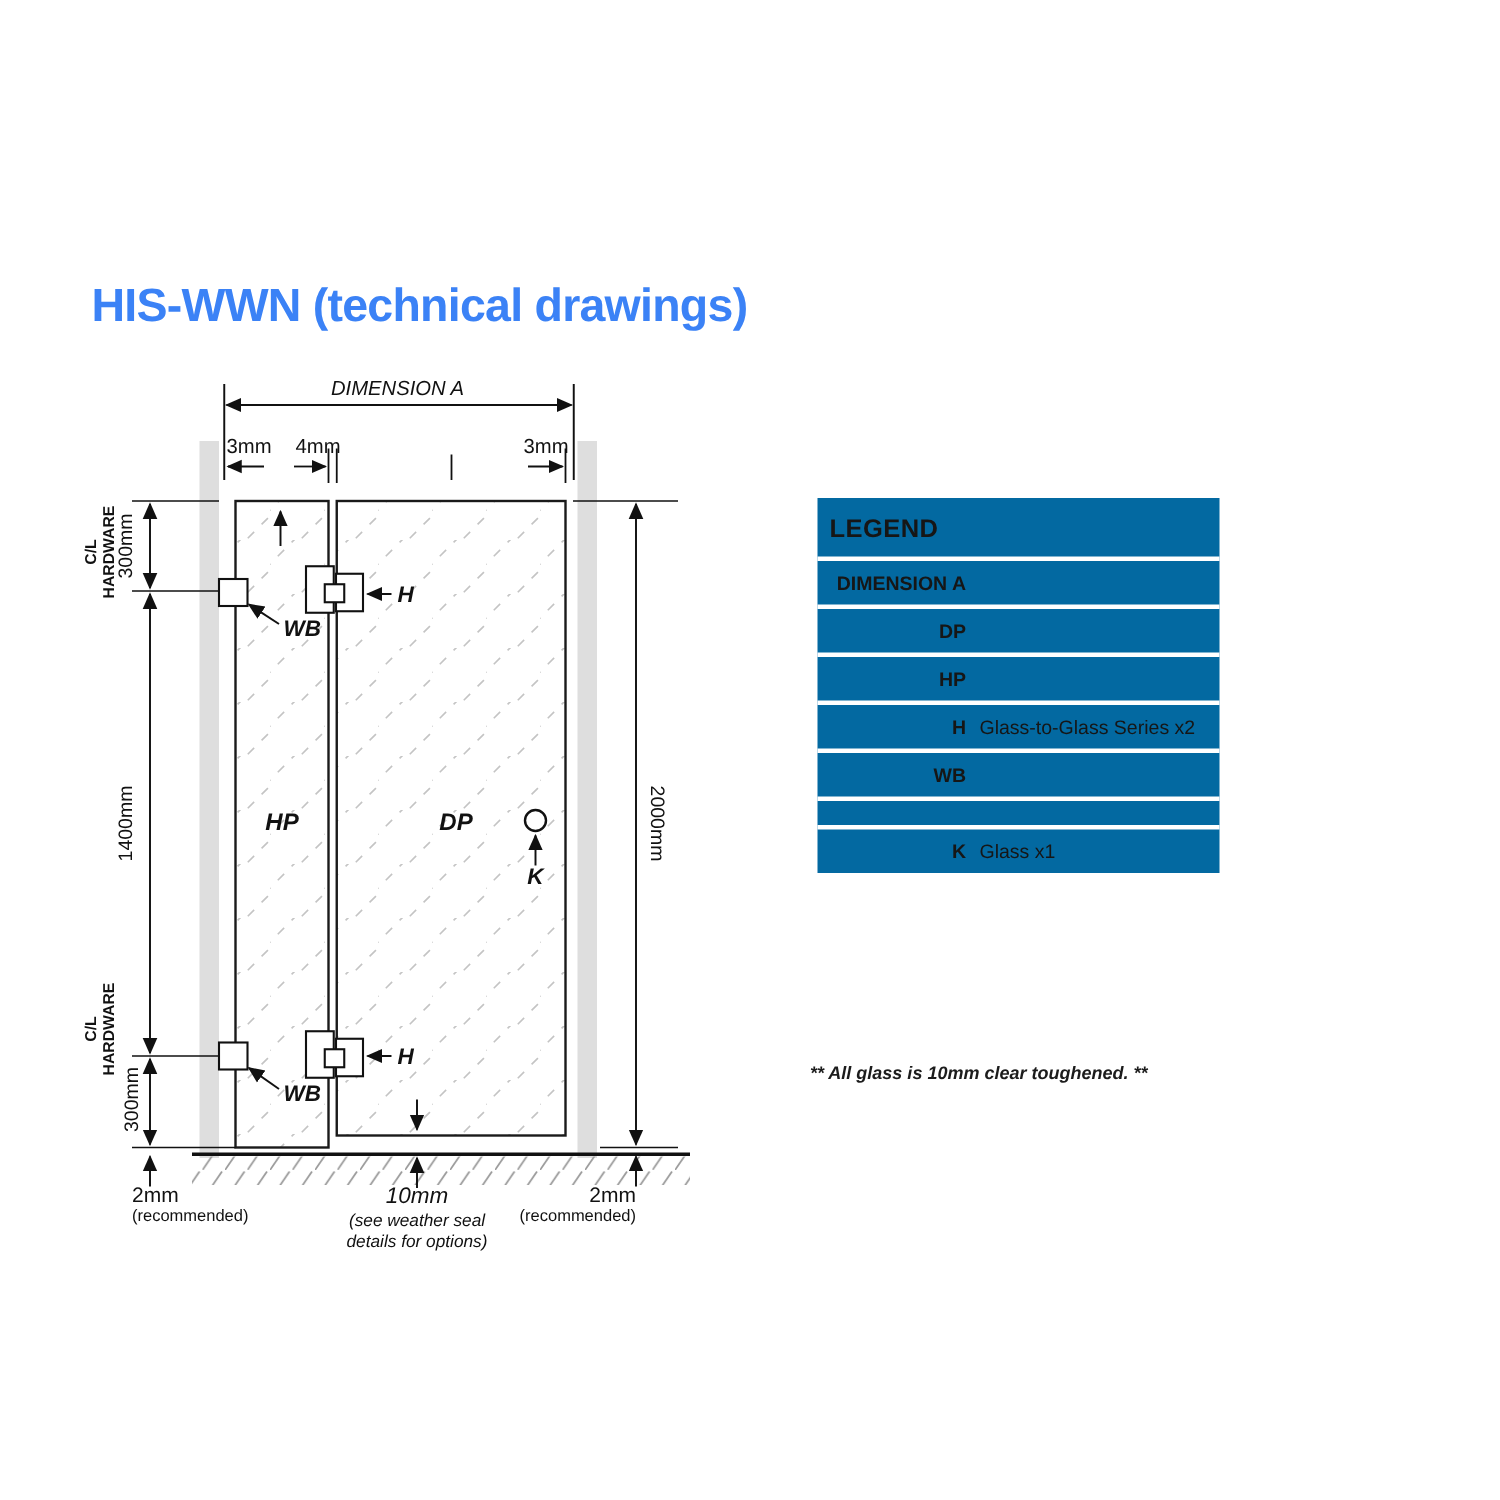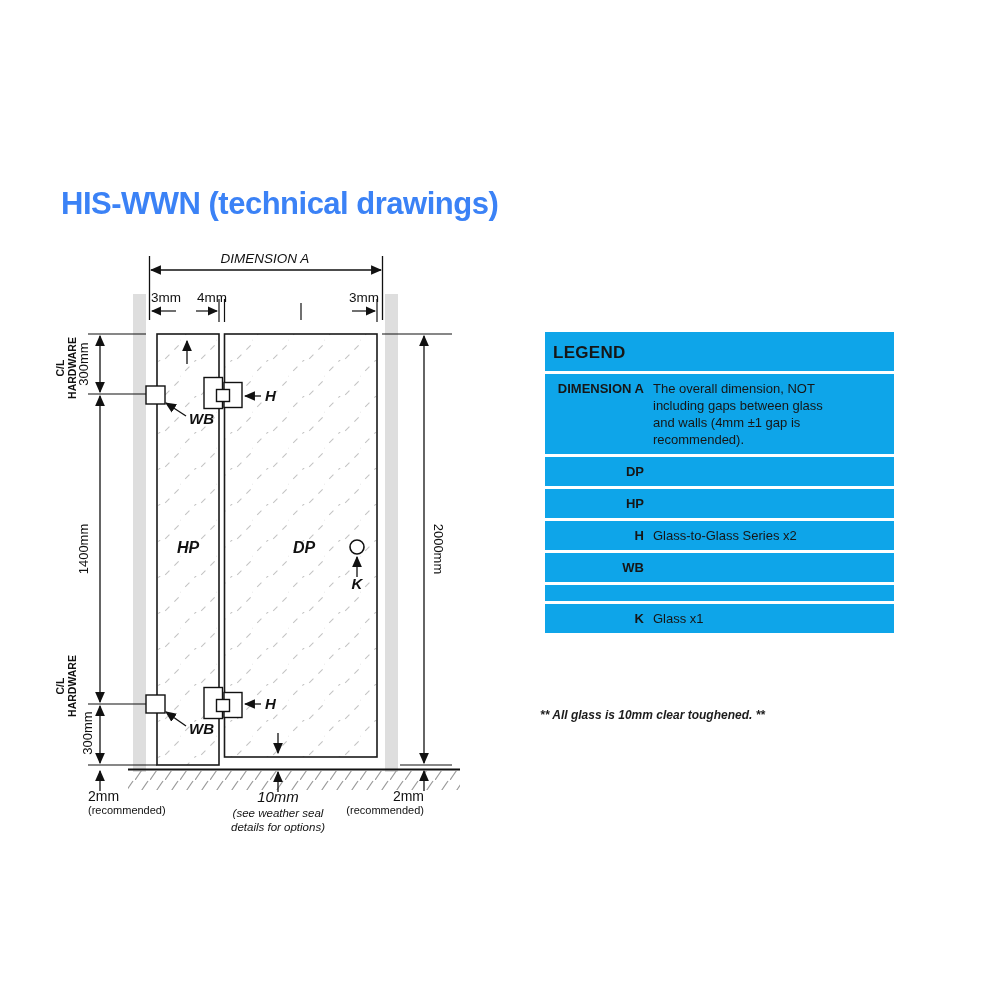--- a/index.html
+++ b/index.html
@@ -9,22 +9,22 @@
   }
   .page-title {
     position:absolute; left:61px; top:186px;
     font-size:31px; font-weight:bold; letter-spacing:-0.5px; color:#3b82f6;
     white-space:nowrap;
   }
   svg.drawing { position:absolute; left:0; top:0; }
   svg.drawing text { font-family:"Liberation Sans", sans-serif; fill:#111; }
 
   .legend {
-    position:absolute; left:545px; top:332px; width:349px;
-    background:#0ea5e9; color:#161616;
+    position:absolute; left:545px; top:332px; width:268px;
+    background:#0369a1; color:#161616;
   }
   .legend-title {
     font-size:17px; font-weight:bold; letter-spacing:.3px;
     padding:11px 0 8px 8px;
   }
   .legend-row { display:flex; border-top:3px solid #ffffff; padding:6px 0; }
   .legend-row .term {
     flex:none; width:99px; text-align:right;
     font-weight:bold; font-size:13px; line-height:17px;
   }
@@ -160,24 +160,20 @@
     <text x="278" y="831" font-size="11.5" font-style="italic" text-anchor="middle">details for options)</text>
     <text x="424" y="801" font-size="14" text-anchor="end">2mm</text>
     <text x="424" y="814" font-size="11" text-anchor="end">(recommended)</text>
   </svg>
 
   <div class="legend">
     <div class="legend-title">LEGEND</div>
 
     <div class="legend-row">
       <div class="term">DIMENSION A</div>
-      <div class="desc">The overall dimension, NOT
-including gaps between glass
-and walls (4mm ±1 gap is
-recommended).</div>
     </div>
     <div class="legend-row">
       <div class="term">DP</div>
     </div>
     <div class="legend-row">
       <div class="term">HP</div>
     </div>
     <div class="legend-row">
       <div class="term">H</div>
       <div class="desc">Glass-to-Glass Series x2</div>

